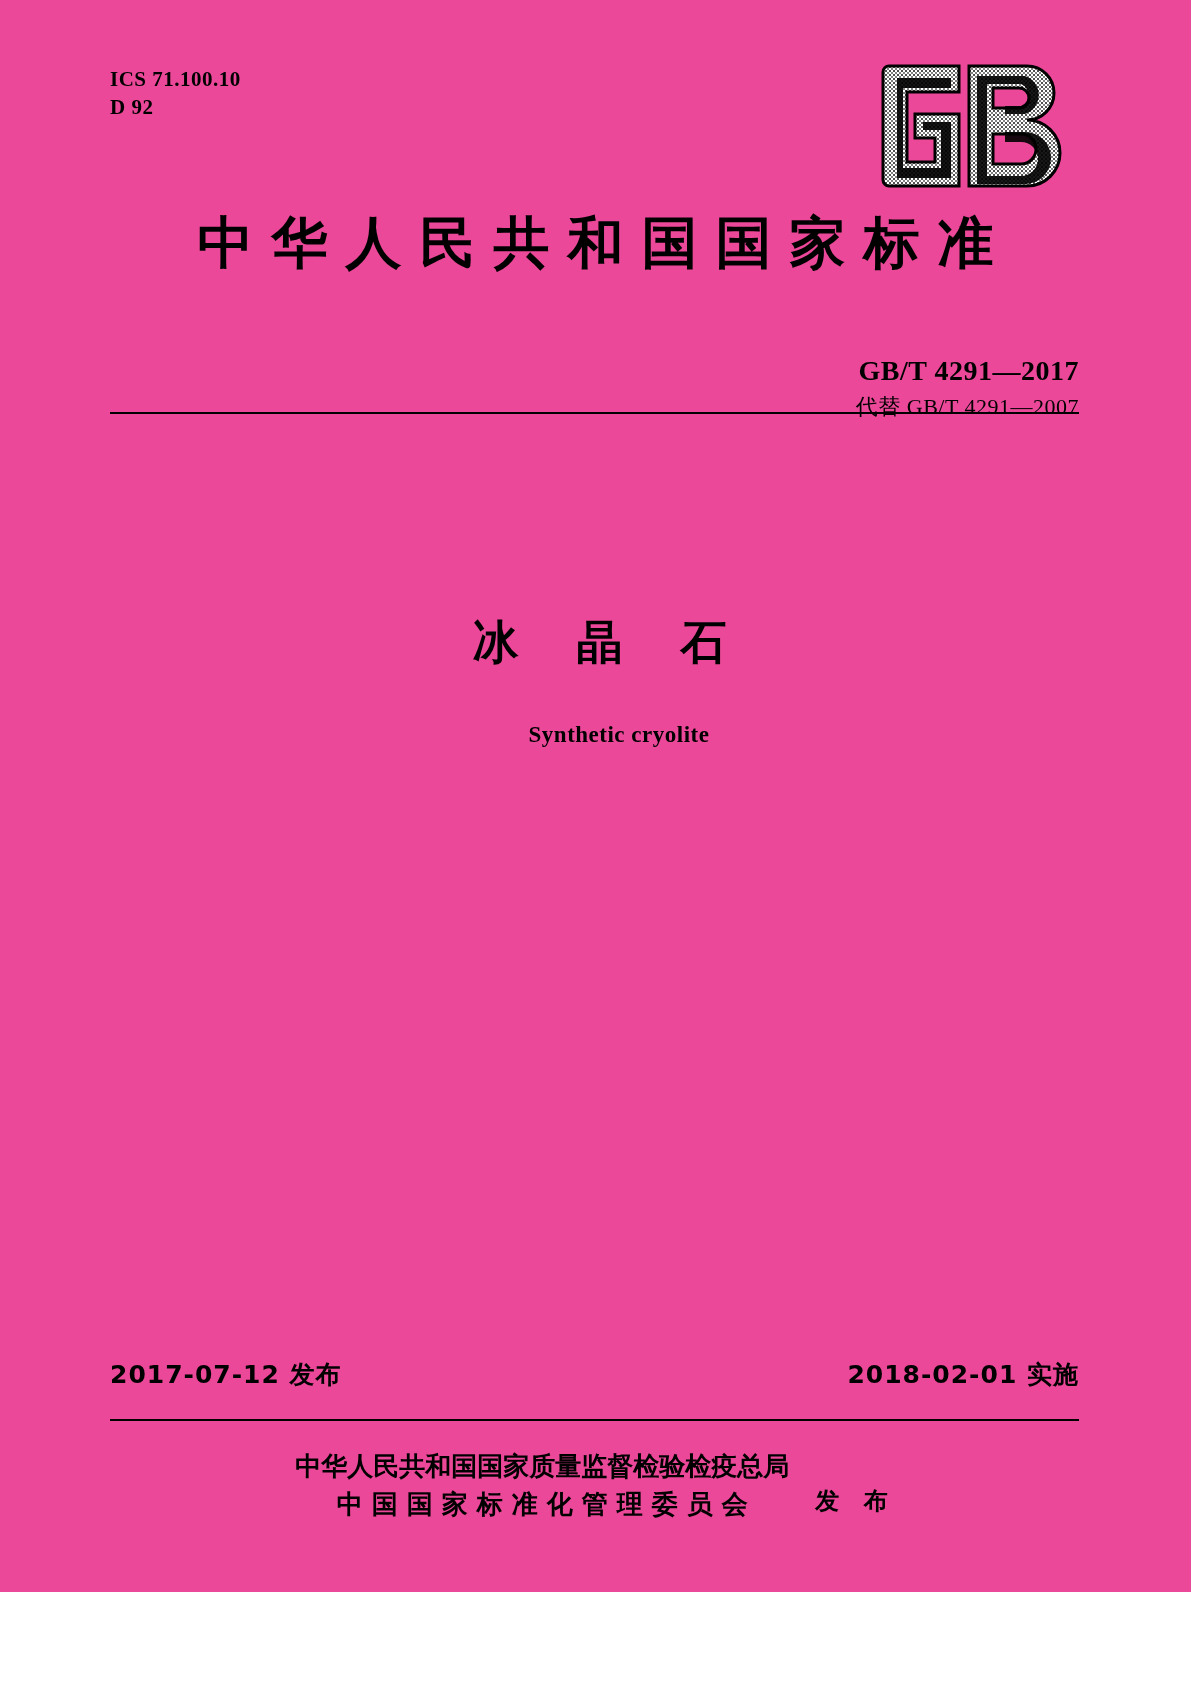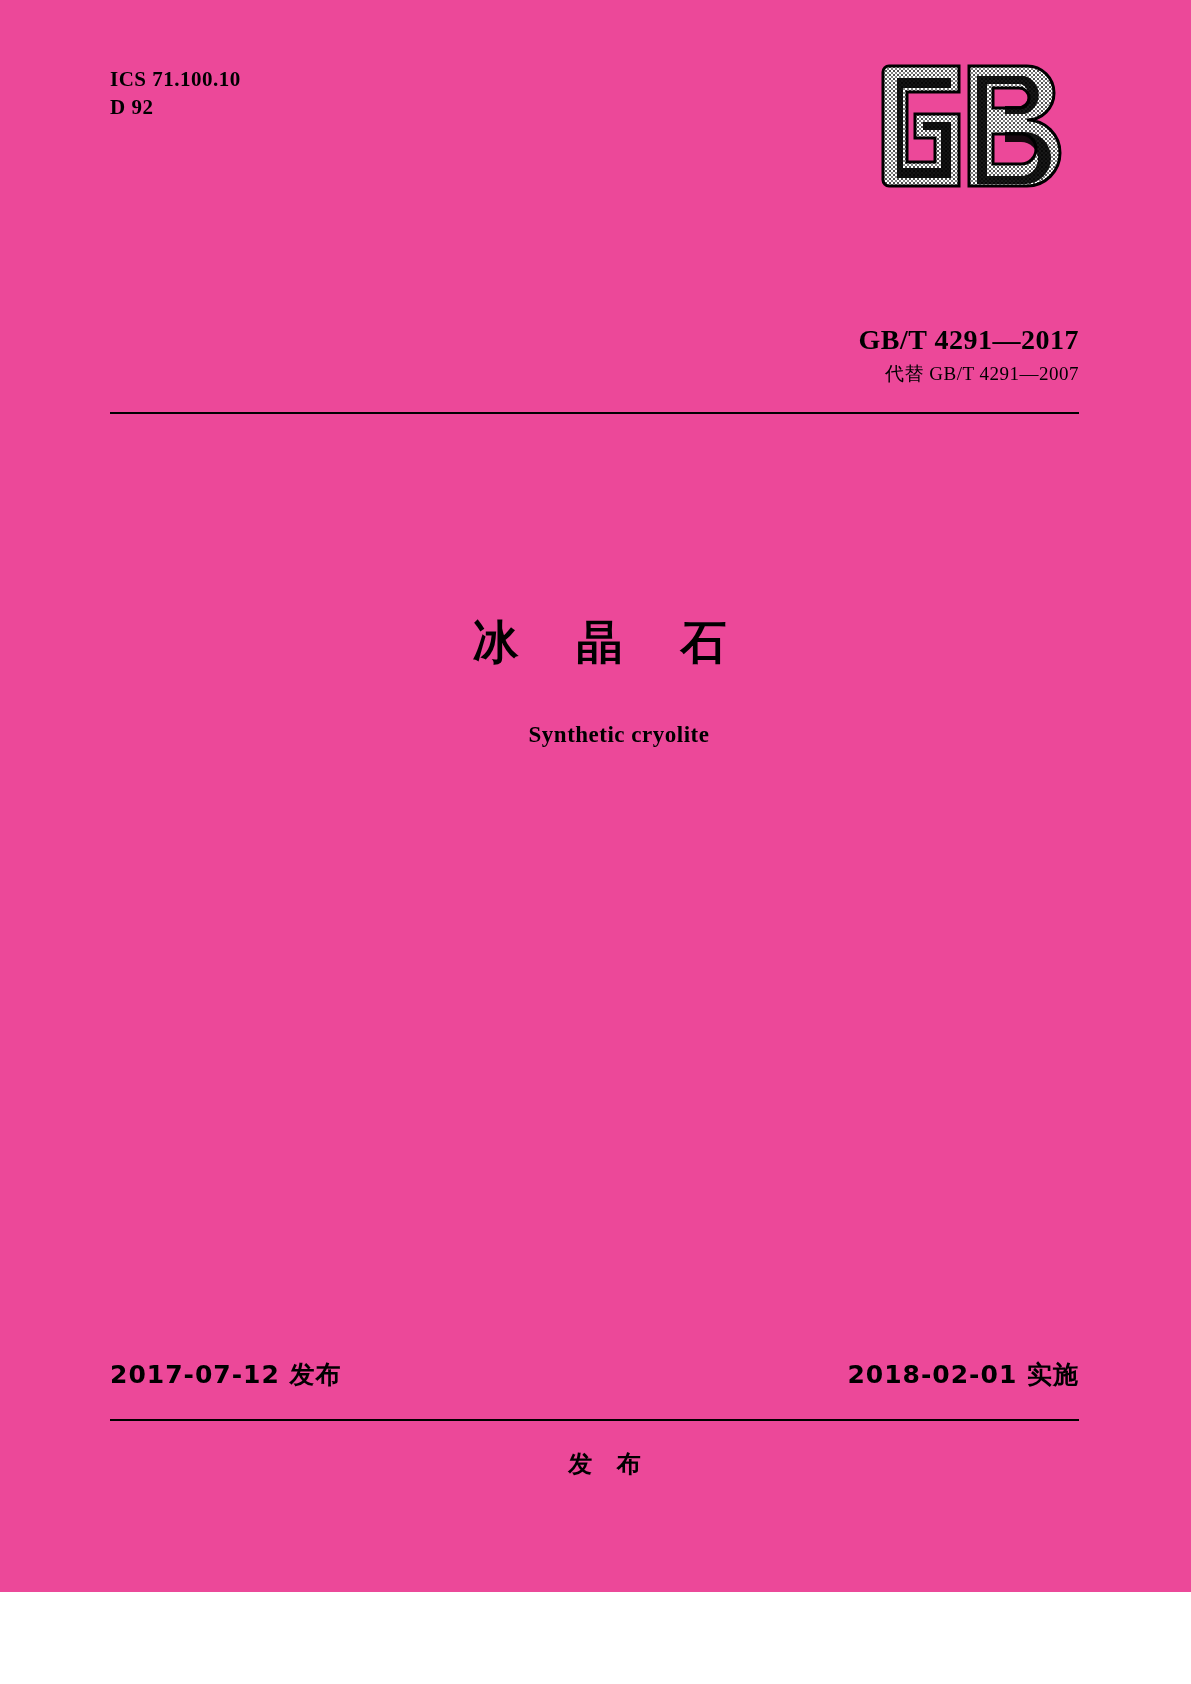--- a/index.html
+++ b/index.html
@@ -66,24 +66,25 @@
     right: 112px;
     top: 322px;
     text-align: right;
     line-height: 1.3;
   }
   .std-no {
     font-family: "Liberation Serif", serif;
     font-weight: bold;
     font-size: 28px;
     letter-spacing: 0.5px;
+    margin-top: 31px;
   }
   .std-replaces {
     font-family: "Liberation Serif", serif;
-    font-size: 19px;
+    font-size: 22px;
     margin-top: 4px;
     letter-spacing: 0.5px;
   }
 
   
   .rule-top {
     position: absolute;
     left: 110px;
     right: 112px;
     top: 412px;
@@ -197,35 +198,40 @@
 
       <path d="M68 20 H122 V30 H74 V110 H112 V72 H94 V64 H122 V120 H68 Z" fill="#000" opacity="0.92"></path>
 
       <path d="M140 8 H198 A26 26 0 0 1 198 62 A28 28 0 0 1 198 128 H140 Z
                M164 30 V50 H190 A10 10 0 0 0 190 30 Z
                M164 76 V106 H192 A15 15 0 0 0 192 76 Z" fill="url(#hatch)" stroke="#000" stroke-width="3" fill-rule="evenodd"></path>
       <path d="M148 18 H196 A20 20 0 0 1 196 56 H176 V48 H192 A12 12 0 0 0 192 26 H158 V118 H192 A14 14 0 0 0 192 84 H176 V74 H196 A24 24 0 0 1 196 126 H148 Z" fill="#000" opacity="0.9"></path>
     </svg>
   </div>
 
+  <div class="nat-title">中华人民共和国国家标准</div>
 
   <div class="std-number-block">
     <div class="std-no">GB/T 4291—2017</div>
     <div class="std-replaces">代替 GB/T 4291—2007</div>
   </div>
 
   <div class="rule-top"></div>
 
   <div class="doc-title-cn">冰晶石</div>
   <div class="doc-title-en">Synthetic cryolite</div>
 
   <div class="date-row">
     <div class="date-item">2017-07-12 发布</div>
     <div class="date-item">2018-02-01 实施</div>
   </div>
 
   <div class="rule-bottom"></div>
 
   <div class="publisher">
+    <div class="publisher-names">
+      <div class="pub-line-1">中华人民共和国国家质量监督检验检疫总局</div>
+      <div class="pub-line-2">中国国家标准化管理委员会</div>
+    </div>
     <div class="publisher-verb">发 布</div>
   </div>
 
 </div>
 
 </body></html>

